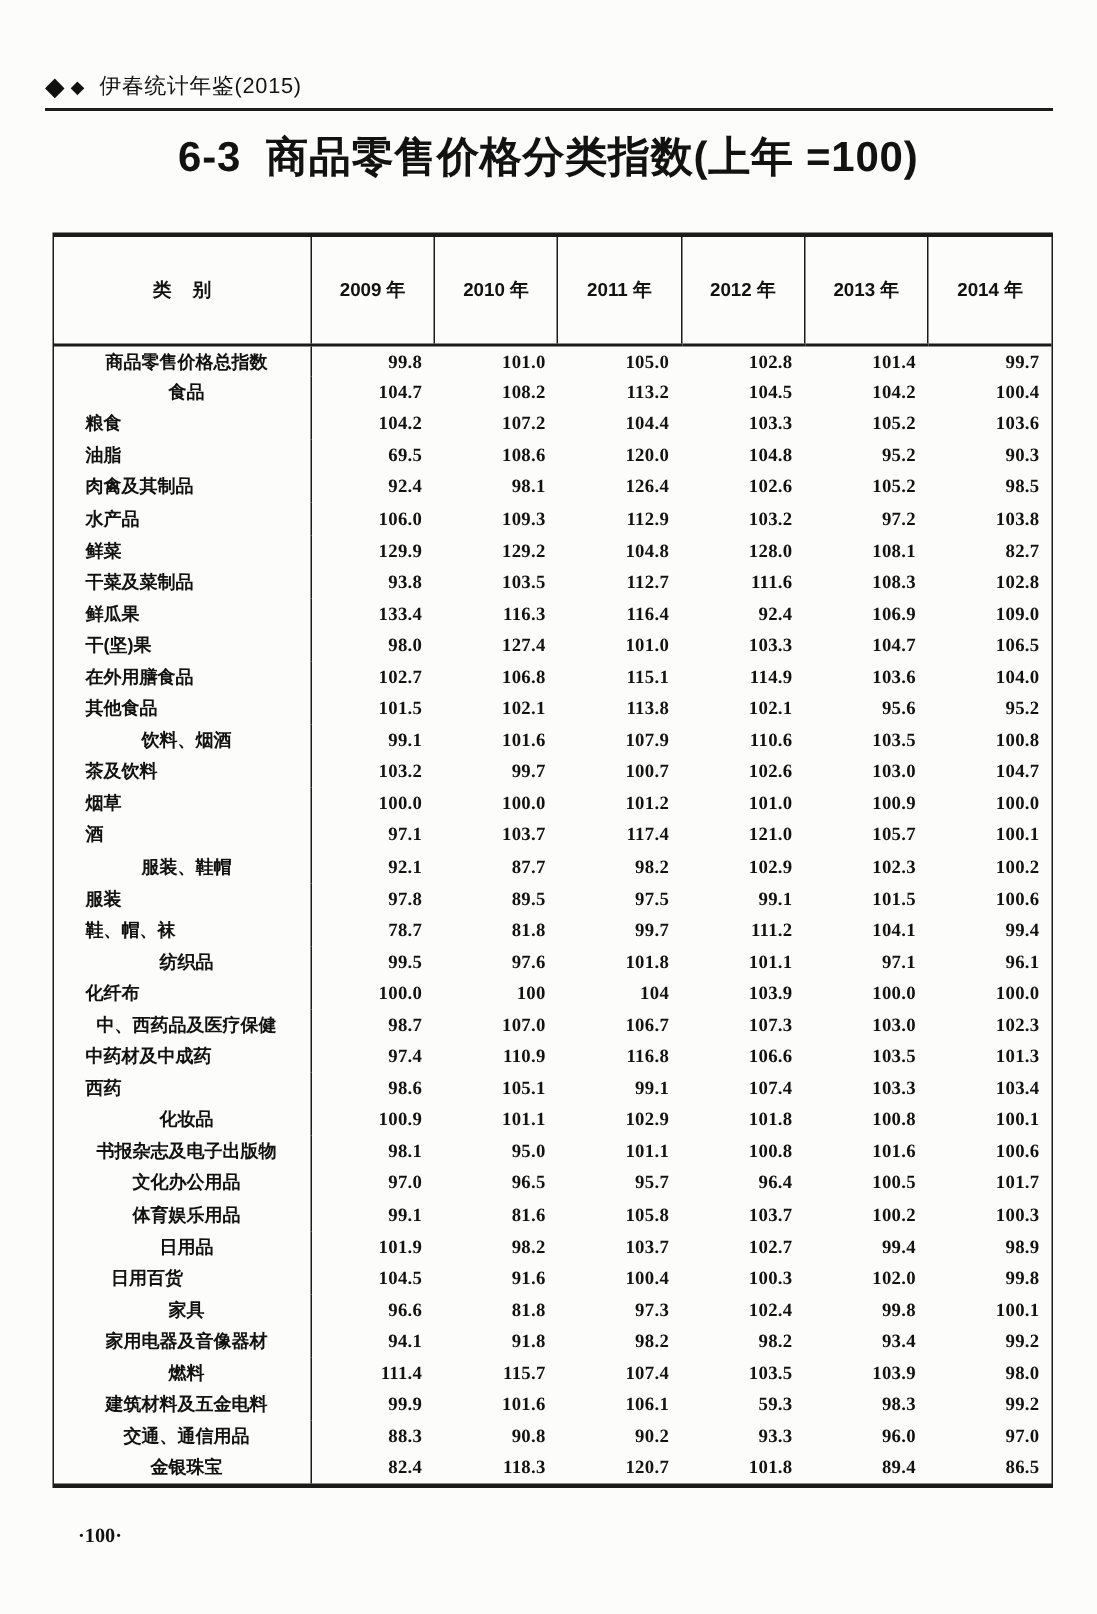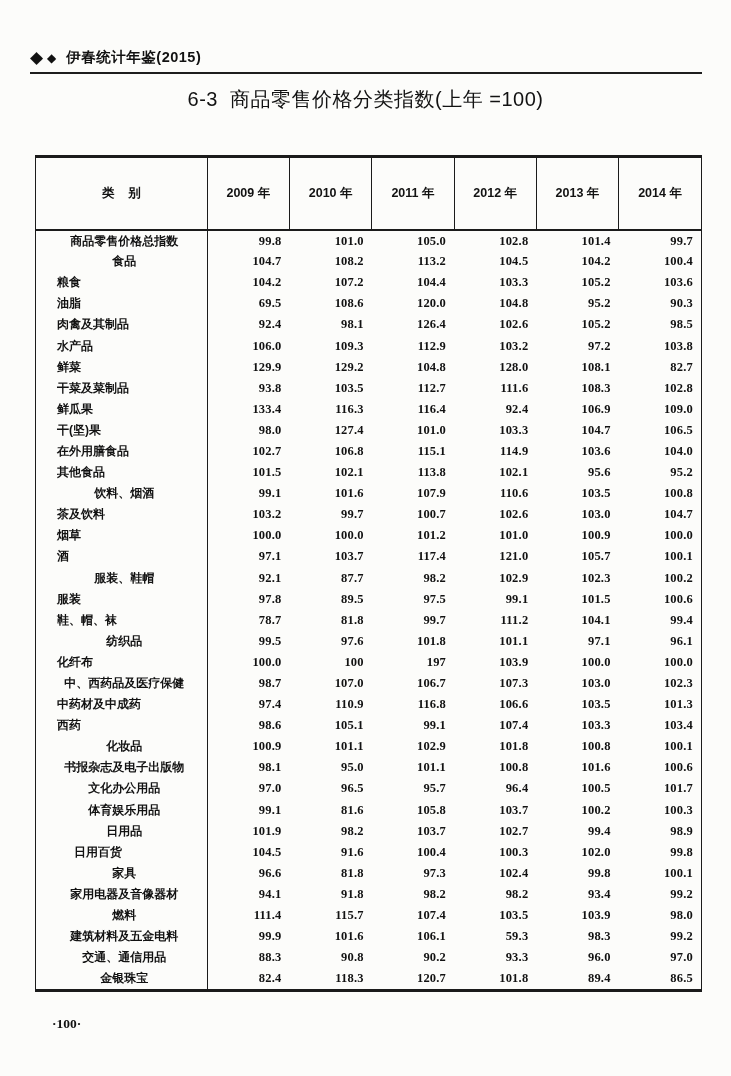--- a/index.html
+++ b/index.html
@@ -13,26 +13,26 @@
   }
   
   .banner {
     position:absolute; left:30px; top:48px; width:672px;
     border-bottom:2.5px solid #1d1d1d;
     padding-bottom:5px;
     display:flex; align-items:center; gap:4px;
   }
   .diamond-lg { font-size:17px; line-height:1; color:#111; }
   .diamond-sm { font-size:12px; line-height:1; color:#111; margin-right:6px; }
-  .banner-text { font-size:14.5px; font-weight:bold; letter-spacing:0.5px; }
+  .banner-text { font-size:14.5px; font-weight:normal; letter-spacing:0.5px; }
 
   
   .title {
     position:absolute; left:0; top:86px; width:731px;
-    text-align:center; font-size:20px; font-weight:normal;
+    text-align:center; font-size:28px; font-weight:bold;
     letter-spacing:0.5px; white-space:pre;
   }
 
   
   .table-wrap {
     position:absolute; left:35px; top:155px; width:667px;
     border:1.5px solid #1b1b1b;
     border-top:3px solid #1b1b1b;
     border-bottom:3px solid #1b1b1b;
     background:#fcfcfa;
@@ -304,21 +304,21 @@
     <td class="num">101.1</td>
     <td class="num">97.1</td>
     <td class="num">96.1</td>
   </tr>
 
 
   <tr>
     <td class="cat indent-1">化纤布</td>
     <td class="num">100.0</td>
     <td class="num">100</td>
-    <td class="num">197</td>
+    <td class="num">104</td>
     <td class="num">103.9</td>
     <td class="num">100.0</td>
     <td class="num">100.0</td>
   </tr>
 
   <tr>
     <td class="cat indent-0">中、西药品及医疗保健</td>
     <td class="num">98.7</td>
     <td class="num">107.0</td>
     <td class="num">106.7</td>

